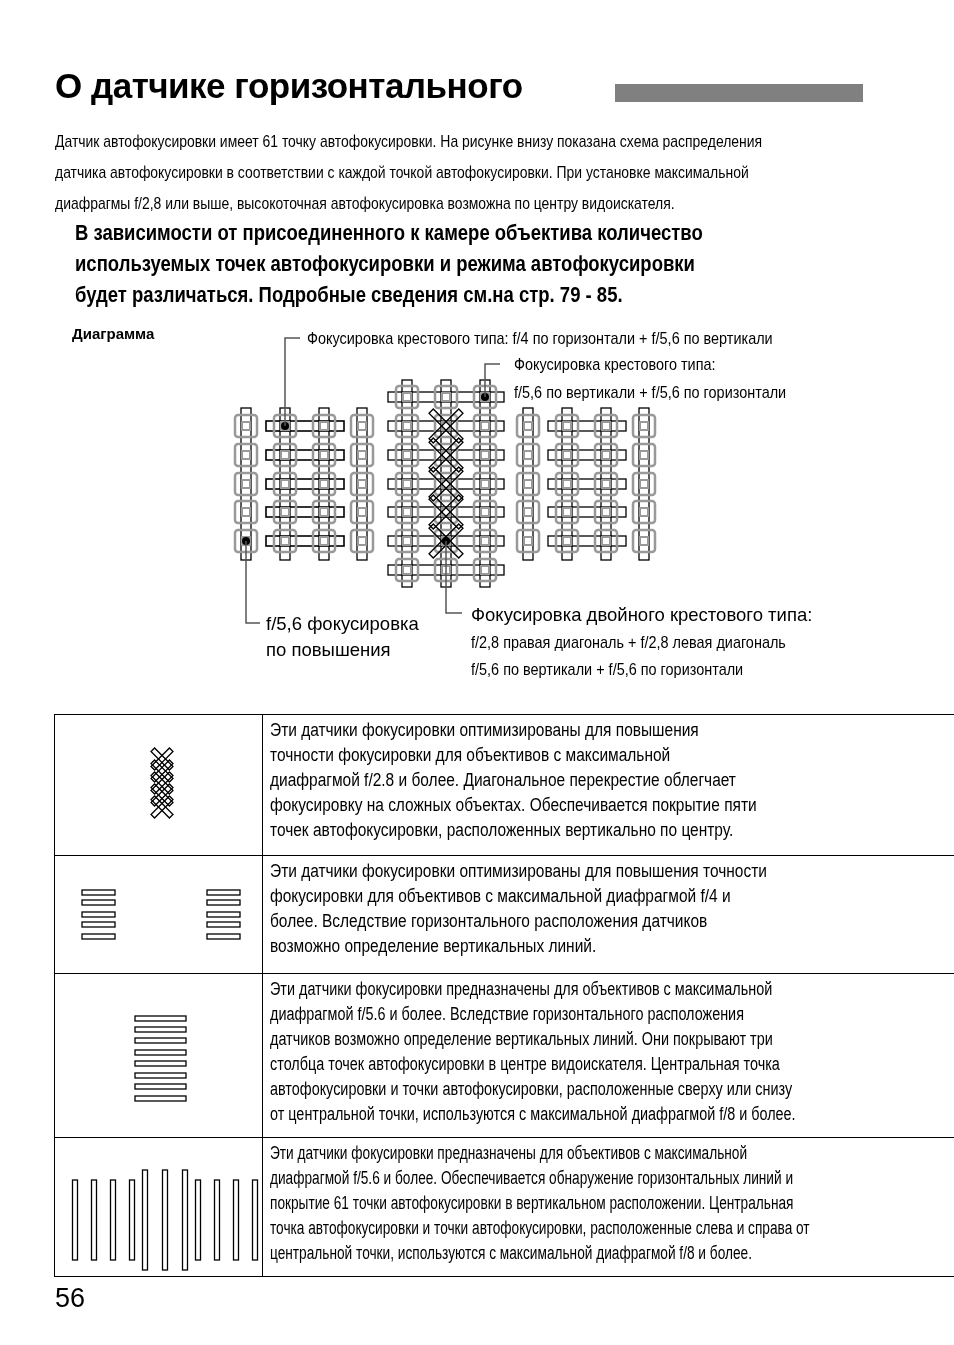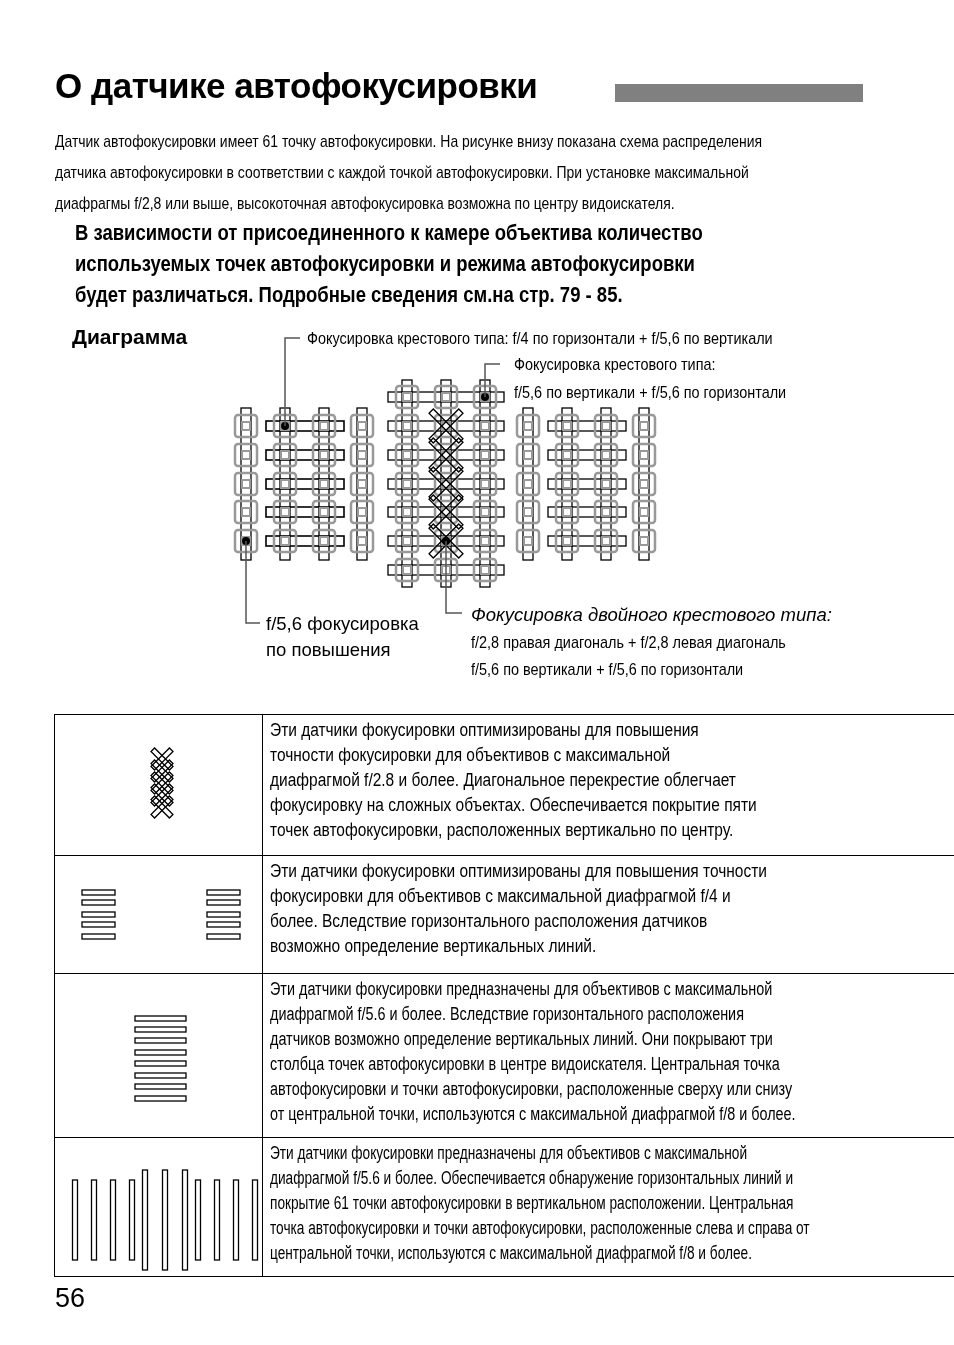--- a/index.html
+++ b/index.html
@@ -4,36 +4,36 @@
 <style>
   html, body { margin:0; padding:0; background:#ffffff; }
   body { width:954px; height:1345px; position:relative; overflow:hidden; font-family:"Liberation Sans", sans-serif; color:#000; }
   .abs { position:absolute; }
   .title { left:55px; top:66px; font-size:35px; font-weight:bold; letter-spacing:-0.5px; white-space:nowrap; }
   .title-bar { left:615px; top:84px; width:248px; height:18px; background:#808080; }
   .intro { left:55px; top:126px; width:820px; font-size:17px; line-height:31px; transform:scaleX(0.82); transform-origin:left top; width:1010px; }
   .intro span { display:block; white-space:nowrap; }
   .bold-note { left:55px; top:218px; font-size:21.5px; font-weight:bold; line-height:31px;margin-left:20px; }
   .bold-note span { display:block; white-space:nowrap; }
-  .diag-label { left:72px; top:325px; font-size:21px; font-weight:bold; }
+  .diag-label { left:72px; top:325px; font-size:15px; font-weight:bold; }
   .callout { font-size:17px; white-space:nowrap; transform:scaleX(0.85); transform-origin:left top; line-height:26px; }
   .callout2 { font-size:18.5px; white-space:nowrap; line-height:26px; }
   svg.diagram { position:absolute; left:0; top:0; }
   table.info { position:absolute; left:54px; top:714px; width:809px; border-collapse:collapse; }
   table.info td { border:1.5px solid #000; vertical-align:top; padding:0; }
   table.info td.ic { width:207px; position:relative; }
   table.info td.tx { padding:3px 6px 6px 7px; }
   .tx-b { font-size:18px; line-height:25px; display:block; white-space:nowrap; transform:scaleX(0.86); transform-origin:left top; }
   .tx-c { font-size:18px; line-height:25px; display:block; white-space:nowrap; transform:scaleX(0.80); transform-origin:left top; }
   .page-num { left:55px; top:1283px; font-size:27px; }
 </style>
 </head>
 <body>
 
-<div class="abs title">О датчике автофокусировки</div>
+<div class="abs title">О датчике горизонтального</div>
 <div class="abs title-bar"></div>
 
 <div class="abs intro">
   <span>Датчик автофокусировки имеет 61 точку автофокусировки. На рисунке внизу показана схема распределения</span>
   <span>датчика автофокусировки в соответствии с каждой точкой автофокусировки. При установке максимальной</span>
   <span>диафрагмы f/2,8 или выше, высокоточная автофокусировка возможна по центру видоискателя.</span>
 </div>
 
 <div class="abs bold-note">
   <span style="transform:scaleX(0.86);transform-origin:left top;">В зависимости от присоединенного к камере объектива количество</span>
@@ -216,21 +216,21 @@
     <polyline points="246,541 246,623 260,623"></polyline>
     <polyline points="446,541 446,613 462,613"></polyline>
   </g>
 </svg>
 
 <div class="abs callout" style="left:307px;top:326px;">Фокусировка крестового типа: f/4 по горизонтали + f/5,6 по вертикали</div>
 <div class="abs callout" style="left:514px;top:352px;">Фокусировка крестового типа:</div>
 <div class="abs callout" style="left:514px;top:380px;">f/5,6 по вертикали + f/5,6 по горизонтали</div>
 <div class="abs callout2" style="left:266px;top:611px;">f/5,6 фокусировка</div>
 <div class="abs callout2" style="left:266px;top:637px;">по повышения</div>
-<div class="abs callout2" style="left:471px;top:602px;font-style:italic;">Фокусировка двойного крестового типа:</div>
+<div class="abs callout2" style="left:471px;top:602px;">Фокусировка двойного крестового типа:</div>
 <div class="abs callout" style="left:471px;top:630px;">f/2,8 правая диагональ + f/2,8 левая диагональ</div>
 <div class="abs callout" style="left:471px;top:657px;">f/5,6 по вертикали + f/5,6 по горизонтали</div>
 
 <table class="info">
   <tbody>
       <tr style="height:136px;">
     <td class="ic">
       <svg width="207" height="136">
         <g id="icon1" fill="none" stroke="#000" stroke-width="1.3">
               <rect x="94" y="41.5" width="26" height="5" transform="rotate(45 107 44)"></rect>

